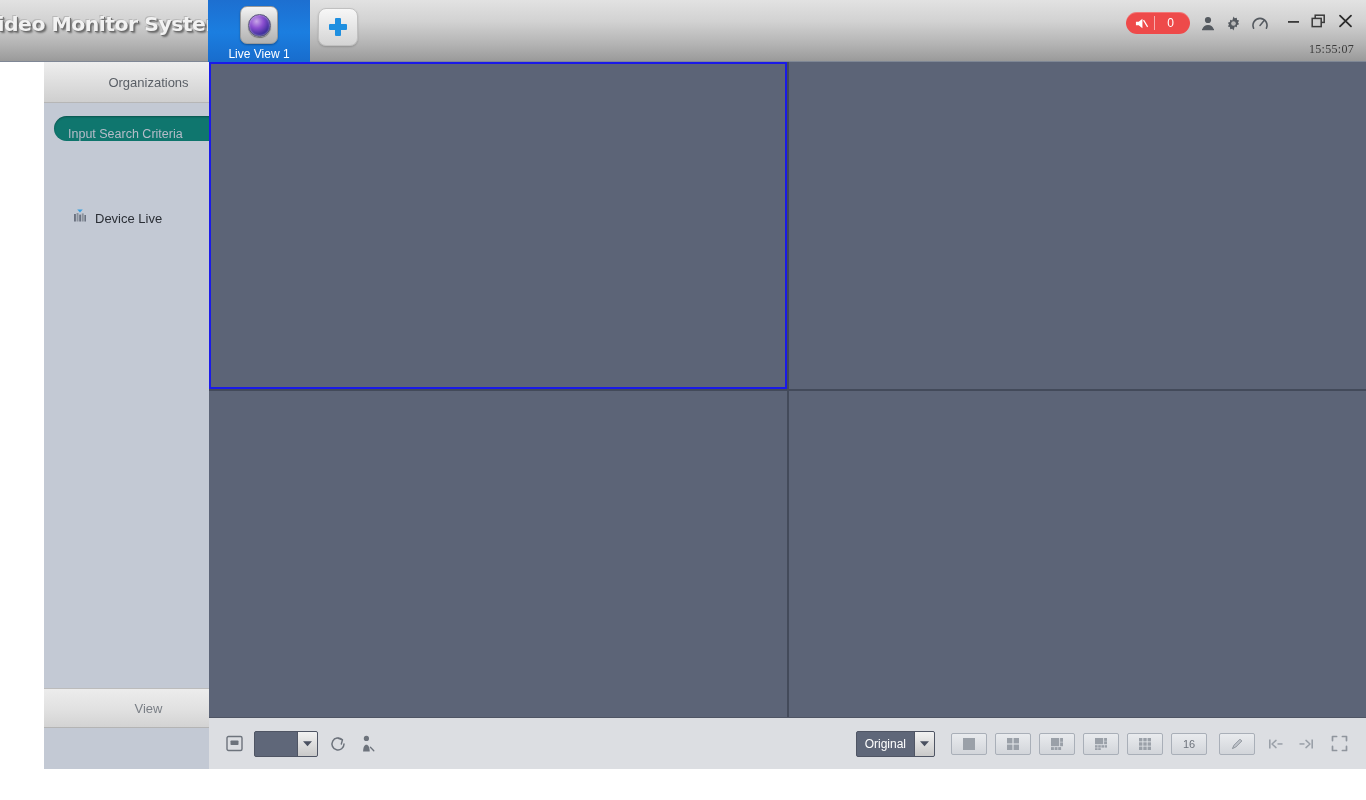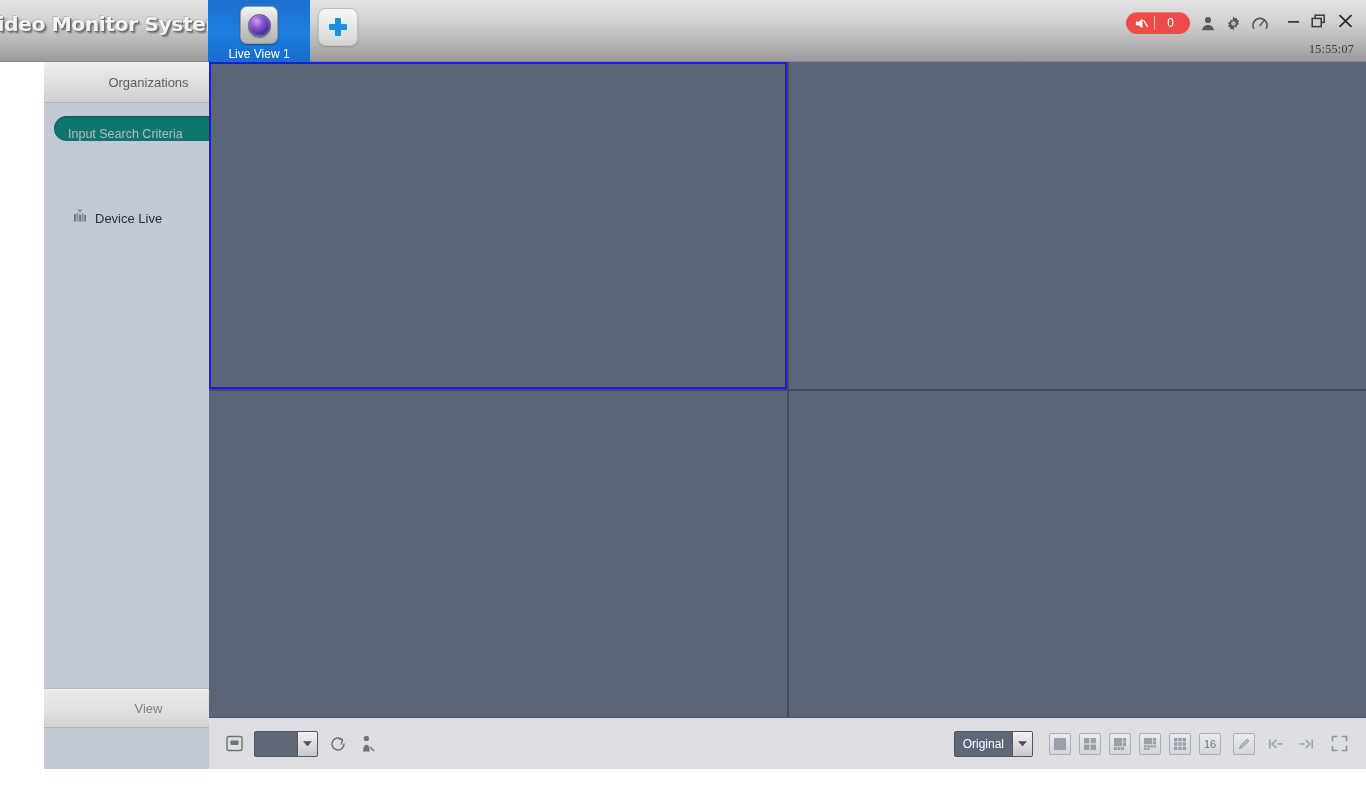--- a/index.html
+++ b/index.html
@@ -136,21 +136,21 @@
     height:26px; display:flex; align-items:stretch; border:1px solid #4f5564; border-radius:2px; cursor:pointer;
     background:#5f6779; overflow:hidden;
   }
   .sel .val { display:flex; align-items:center; color:#ffffff; font-size:12px; padding:0 8px; }
   .sel.blank .val { min-width:42px; }
   .sel .arrowbtn {
     width:20px; background:linear-gradient(to bottom,#f2f2f2,#c9c9c9);
     border-left:1px solid #4f5564; display:flex; align-items:center; justify-content:center;
   }
   .lay-btn {
-    width:22px; height:22px; border:1px solid #a9afb8; border-radius:2px;
+    width:36px; height:22px; border:1px solid #a9afb8; border-radius:2px;
     background:linear-gradient(to bottom,#e9ebee,#d2d5da);
     display:flex; align-items:center; justify-content:center; cursor:pointer;
     margin-right:2px;
   }
   .lay-btn.num { font-size:11px; color:#6d737c; }
   .nav-btn { width:22px; height:22px; display:flex; align-items:center; justify-content:center; cursor:pointer; margin-left:2px; }
   .btm-fill { position:absolute; left:0; top:769px; width:1366px; height:31px; background:#ffffff; }
 </style>
 </head>
 <body>

